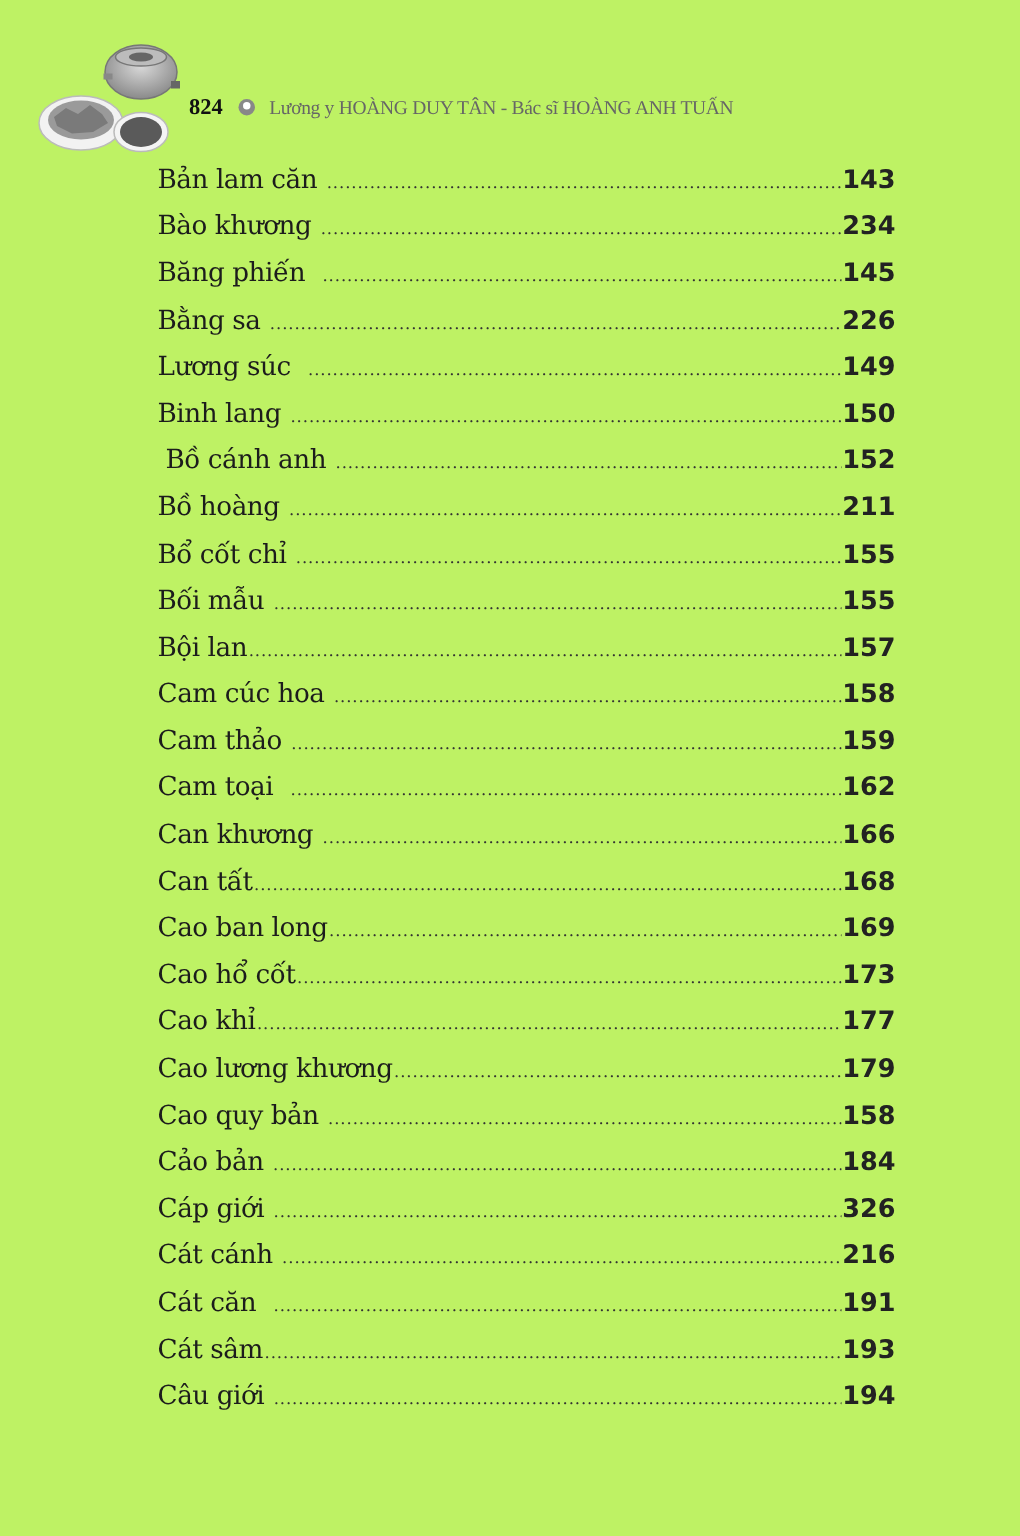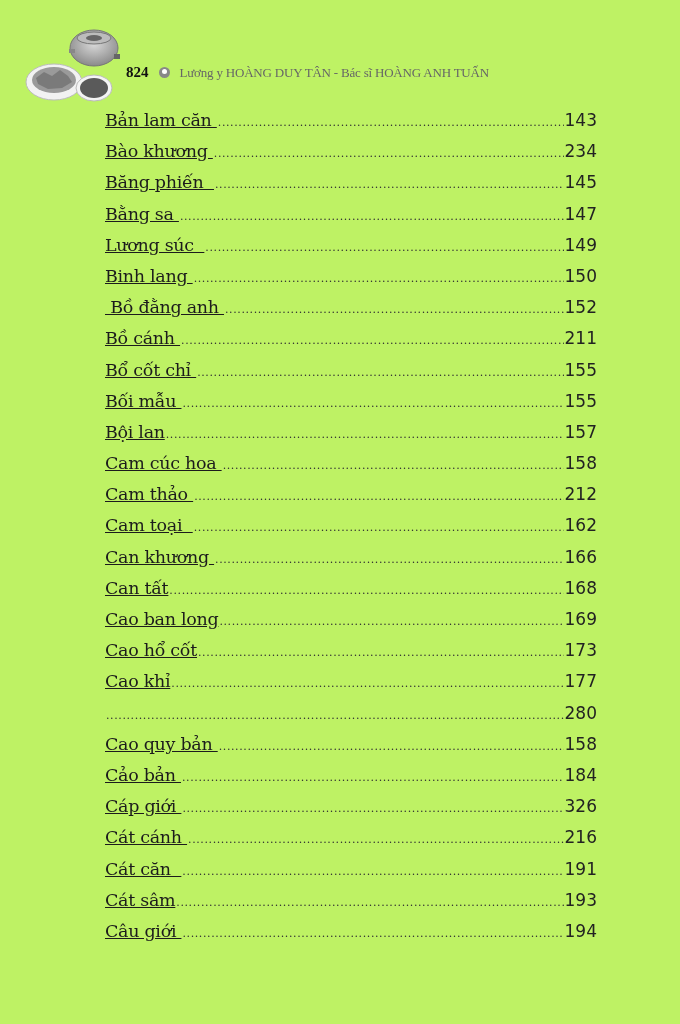--- a/index.html
+++ b/index.html
@@ -13,24 +13,24 @@
     .page-num { font-weight: bold; color: #111; font-size: 15px; margin-right: 10px; }
     .yin { display: inline-block; width: 11px; height: 11px; border-radius: 50%;
       background: #888; position: relative; top: 1px; margin-right: 10px; }
     .yin::after { content: ""; position: absolute; left: 3px; top: 2px; width: 5px; height: 5px;
       border-radius: 50%; background: #fff; }
     .header-title { letter-spacing: -0.2px; color: #666; }
 
     .toc { position: absolute; left: 105px; top: 110px; width: 492px; }
     .toc-row { position: relative; height: 31.2px; display: flex; align-items: baseline;
       font-family: "DejaVu Serif", serif; font-size: 17.5px; color: #1c1c1c; }
-    .toc-name { white-space: pre; flex: 0 0 auto; letter-spacing: -0.3px; text-decoration: underline; }
+    .toc-name { white-space: pre; flex: 0 0 auto; letter-spacing: -0.3px; }
     .toc-dots { flex: 1 1 auto; overflow: hidden; white-space: nowrap; color: #333;
       font-size: 11px; letter-spacing: 0.6px; margin: 0 1px; }
-    .toc-page { flex: 0 0 auto; font-family: "DejaVu Sans", sans-serif; font-weight: normal;
+    .toc-page { flex: 0 0 auto; font-family: "DejaVu Sans", sans-serif; font-weight: bold;
       font-size: 17px; color: #222; }
   </style>
 </head>
 <body>
 
 <div class="page">
 
   <div class="header">
     <svg class="header-art" viewBox="0 0 110 78" width="110" height="78">
       <defs>
@@ -70,39 +70,39 @@
         <span class="toc-page">234</span>
       </div>
     <div class="toc-row">
         <span class="toc-name">Băng phiến  </span>
         <span class="toc-dots">............................................................................................................................</span>
         <span class="toc-page">145</span>
       </div>
     <div class="toc-row">
         <span class="toc-name">Bằng sa </span>
         <span class="toc-dots">............................................................................................................................</span>
-        <span class="toc-page">147</span>
+        <span class="toc-page">226</span>
       </div>
     <div class="toc-row">
         <span class="toc-name">Lương súc  </span>
         <span class="toc-dots">............................................................................................................................</span>
         <span class="toc-page">149</span>
       </div>
     <div class="toc-row">
         <span class="toc-name">Binh lang </span>
         <span class="toc-dots">............................................................................................................................</span>
         <span class="toc-page">150</span>
       </div>
     <div class="toc-row">
-        <span class="toc-name"> Bồ đằng anh </span>
+        <span class="toc-name"> Bồ cánh anh </span>
         <span class="toc-dots">............................................................................................................................</span>
         <span class="toc-page">152</span>
       </div>
     <div class="toc-row">
-        <span class="toc-name">Bồ cánh </span>
+        <span class="toc-name">Bồ hoàng </span>
         <span class="toc-dots">............................................................................................................................</span>
         <span class="toc-page">211</span>
       </div>
     <div class="toc-row">
         <span class="toc-name">Bổ cốt chỉ </span>
         <span class="toc-dots">............................................................................................................................</span>
         <span class="toc-page">155</span>
       </div>
     <div class="toc-row">
         <span class="toc-name">Bối mẫu </span>
@@ -115,21 +115,21 @@
         <span class="toc-page">157</span>
       </div>
     <div class="toc-row">
         <span class="toc-name">Cam cúc hoa </span>
         <span class="toc-dots">............................................................................................................................</span>
         <span class="toc-page">158</span>
       </div>
     <div class="toc-row">
         <span class="toc-name">Cam thảo </span>
         <span class="toc-dots">............................................................................................................................</span>
-        <span class="toc-page">212</span>
+        <span class="toc-page">159</span>
       </div>
     <div class="toc-row">
         <span class="toc-name">Cam toại  </span>
         <span class="toc-dots">............................................................................................................................</span>
         <span class="toc-page">162</span>
       </div>
     <div class="toc-row">
         <span class="toc-name">Can khương </span>
         <span class="toc-dots">............................................................................................................................</span>
         <span class="toc-page">166</span>
@@ -148,22 +148,23 @@
         <span class="toc-name">Cao hổ cốt</span>
         <span class="toc-dots">............................................................................................................................</span>
         <span class="toc-page">173</span>
       </div>
     <div class="toc-row">
         <span class="toc-name">Cao khỉ</span>
         <span class="toc-dots">............................................................................................................................</span>
         <span class="toc-page">177</span>
       </div>
     <div class="toc-row">
-        <span class="toc-dots">............................................................................................................................</span>
-        <span class="toc-page">280</span>
+        <span class="toc-name">Cao lương khương</span>
+        <span class="toc-dots">............................................................................................................................</span>
+        <span class="toc-page">179</span>
       </div>
     <div class="toc-row">
         <span class="toc-name">Cao quy bản </span>
         <span class="toc-dots">............................................................................................................................</span>
         <span class="toc-page">158</span>
       </div>
     <div class="toc-row">
         <span class="toc-name">Cảo bản </span>
         <span class="toc-dots">............................................................................................................................</span>
         <span class="toc-page">184</span>

